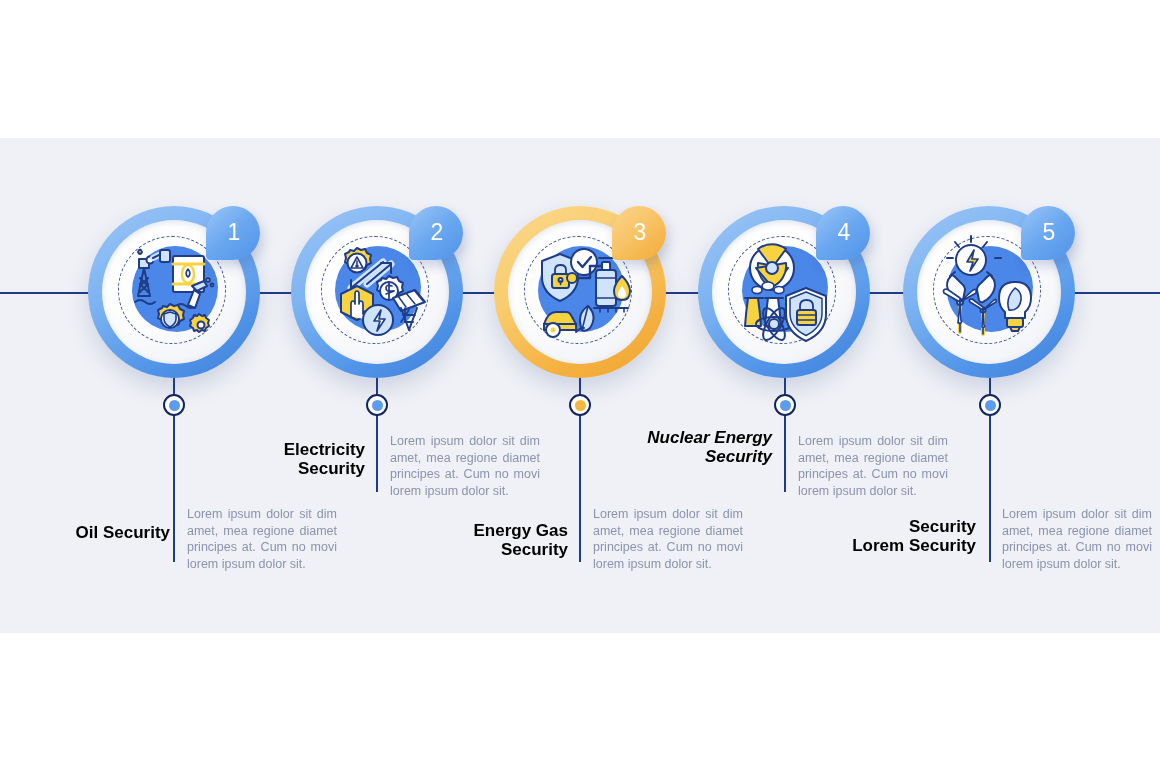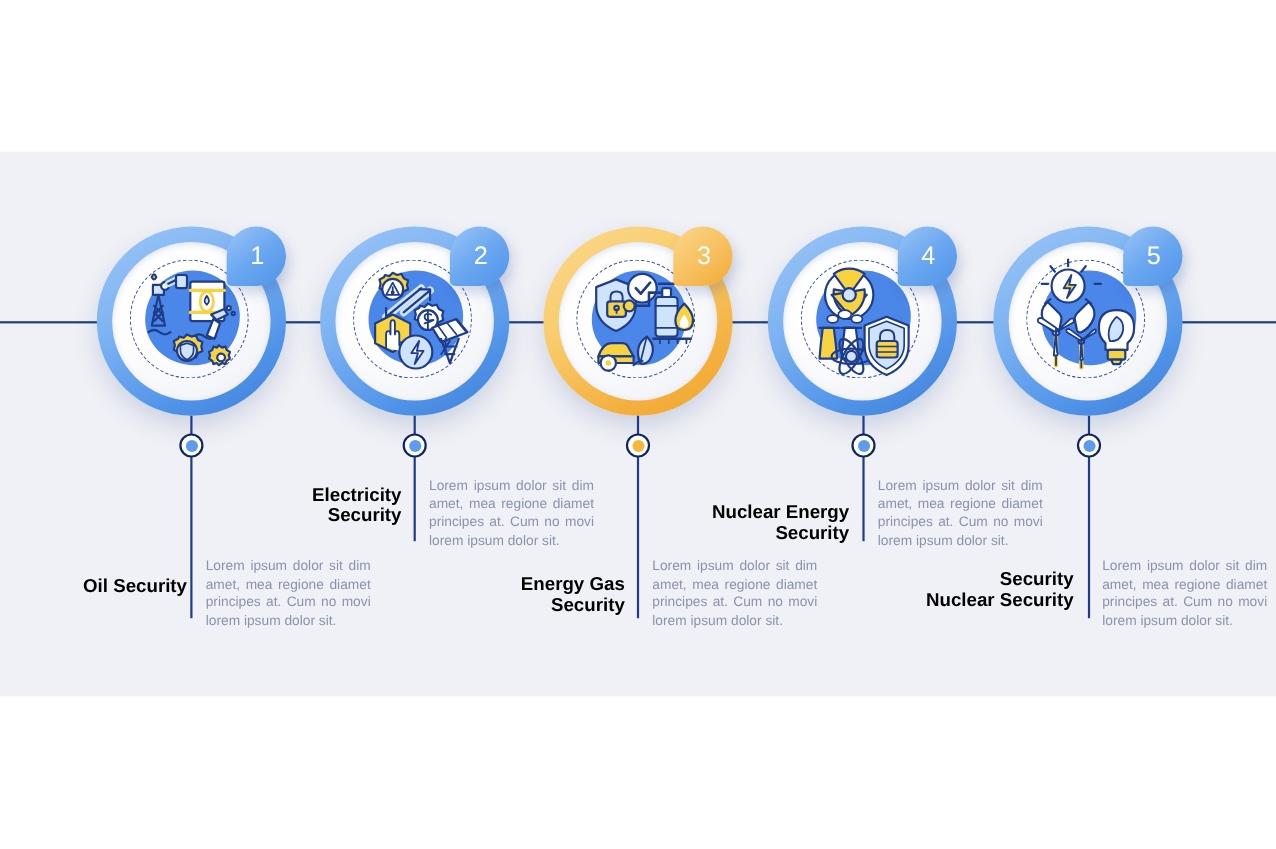--- a/index.html
+++ b/index.html
@@ -308,21 +308,21 @@
         </svg>
       </div>
     </div>
     <div class="badge blue" style="left:816px;top:206px;">
       <span>4</span>
     </div>
     <div class="stem" style="left:784px;top:378px;height:114px;"></div>
     <div class="dot blue" style="left:774px;top:394px;">
         <i></i>
       </div>
-    <div class="title" style="left:620px;top:456px;width:152px;text-align:right;">
+    <div class="title" style="left:620px;top:428px;width:152px;text-align:right;font-style:italic;">
       <div>Nuclear Energy</div>
       <div>Security</div>
     </div>
     <div class="desc" style="left:798px;top:433px;">Lorem ipsum dolor sit dim amet, mea regione diamet principes at. Cum no movi lorem ipsum dolor sit.</div>
   </div>
 
   <div class="node">
     <div class="ring blue" style="left:903px;top:206px;">
       <div class="inner">
         <div class="blob"></div>
@@ -364,18 +364,18 @@
     </div>
     <div class="badge blue" style="left:1021px;top:206px;">
       <span>5</span>
     </div>
     <div class="stem" style="left:989px;top:378px;height:184px;"></div>
     <div class="dot blue" style="left:979px;top:394px;">
         <i></i>
       </div>
     <div class="title" style="left:824px;top:517px;width:152px;text-align:right;">
       <div>Security</div>
-      <div>Nuclear Security</div>
+      <div>Lorem Security</div>
     </div>
     <div class="desc" style="left:1002px;top:506px;">Lorem ipsum dolor sit dim amet, mea regione diamet principes at. Cum no movi lorem ipsum dolor sit.</div>
   </div>
 
 </div>
 
 </body></html>

